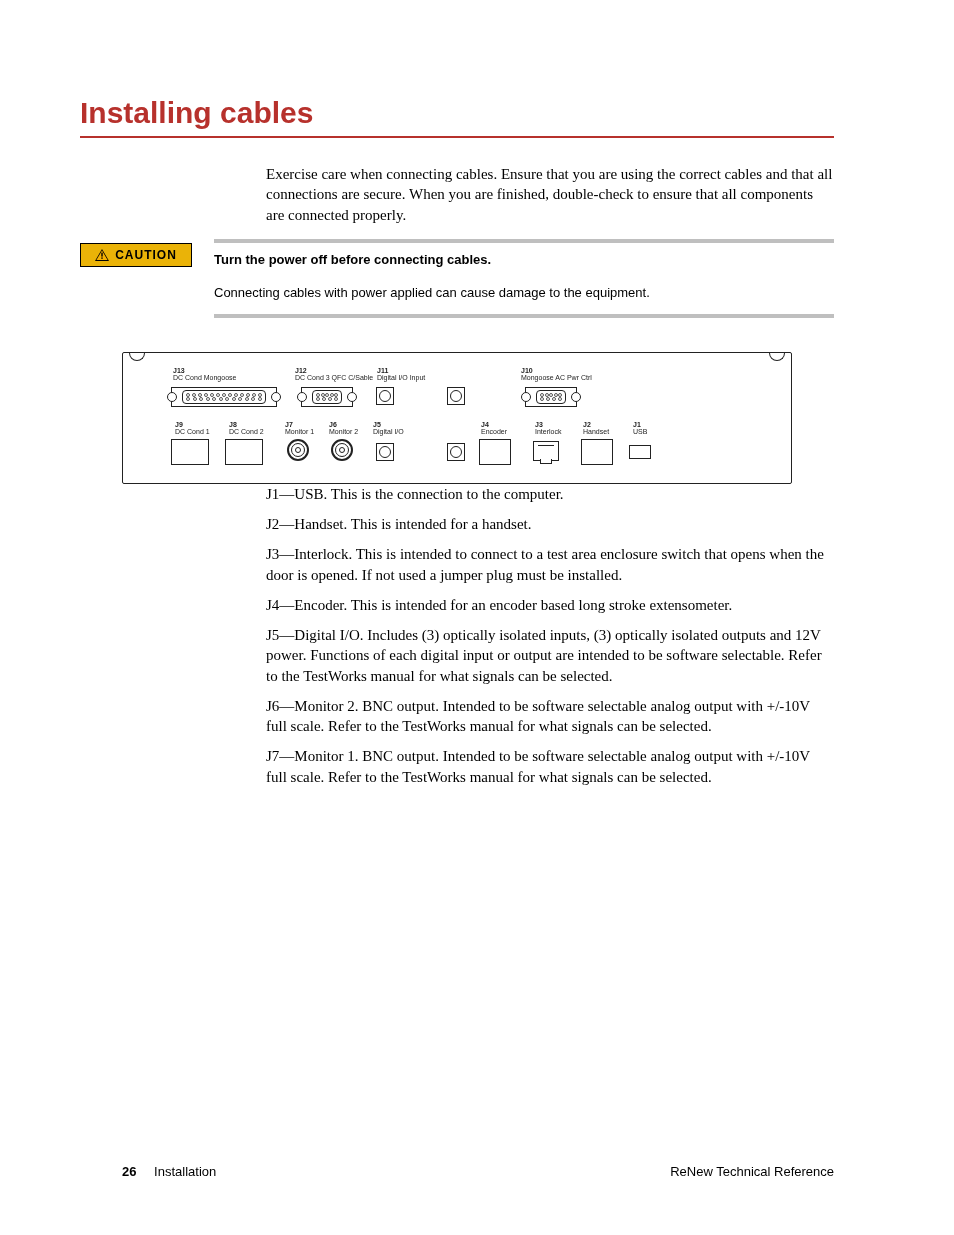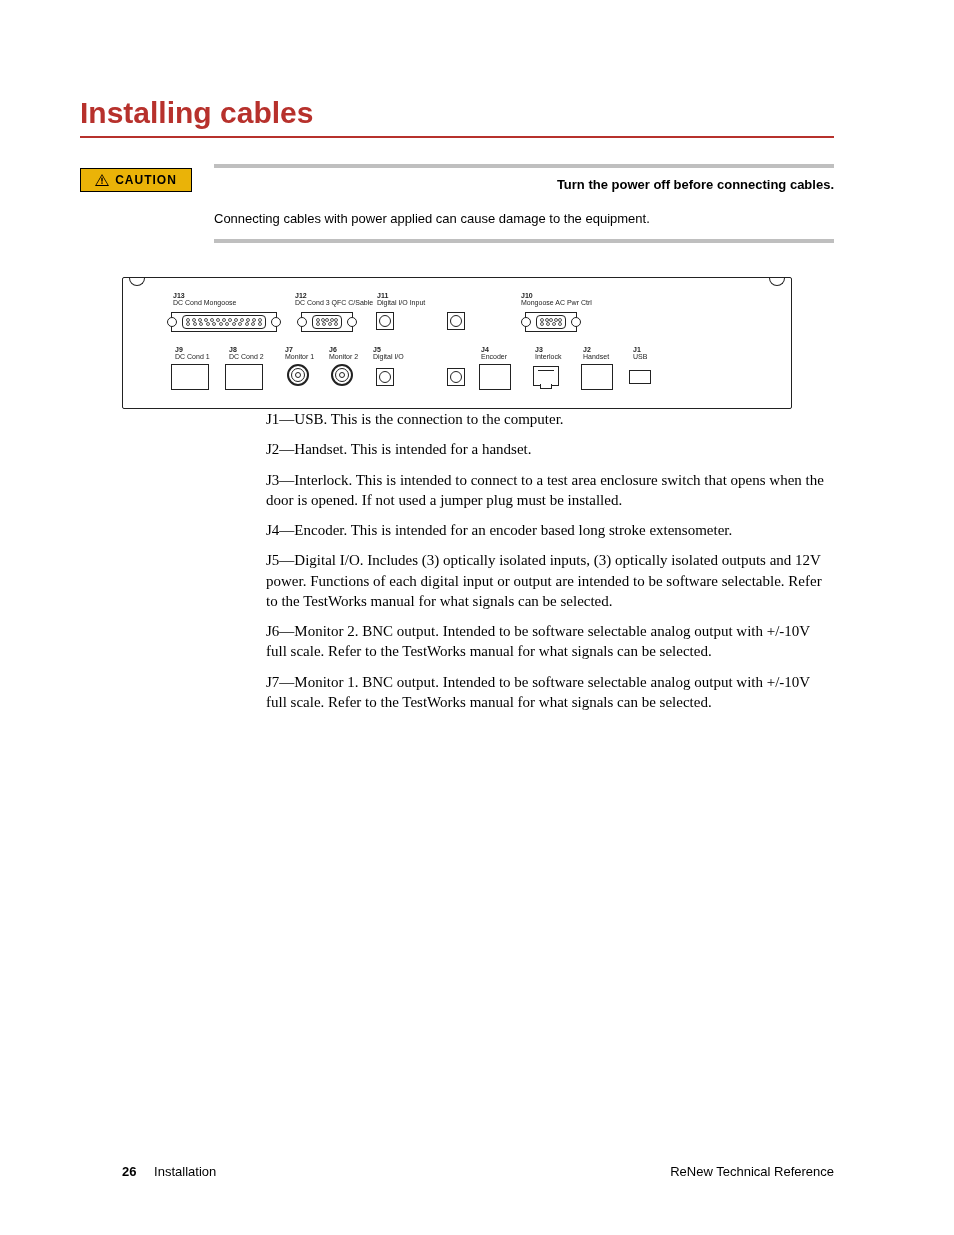--- a/index.html
+++ b/index.html
@@ -64,21 +64,21 @@
     flex: 1 1 auto;
     font-family: Arial, Helvetica, sans-serif;
     font-size: 13px;
   }
   .caution-body .bar {
     height: 4px;
     background: #bfbfbf;
     margin-bottom: 8px;
   }
   .caution-body .bar.bottom { margin: 12px 0 0 0; }
-  .caution-body .bold { font-weight: 700; margin: 0 0 16px 0; text-align: right; }
+  .caution-body .bold { font-weight: 700; margin: 0 0 16px 0; }
   .caution-body p { margin: 12px 0 0 0; line-height: 1.35; }
 
   
   .diagram {
     margin: 34px 42px 0 42px;
     border: 1px solid #222;
     height: 130px;
     position: relative;
     font-family: Arial, Helvetica, sans-serif;
     font-size: 7px;
@@ -174,20 +174,23 @@
   .footer .left .pn { font-weight:700; margin-right: 14px; }
 </style>
 </head>
 <body>
 
 <div class="page">
 
   <h1 class="page-title">Installing cables</h1>
   <hr class="title-rule">
 
+  <div class="intro">
+    <p>Exercise care when connecting cables. Ensure that you are using the correct cables and that all connections are secure. When you are finished, double-check to ensure that all components are connected properly.</p>
+  </div>
 
   <div class="caution-block">
     <div class="caution-badge">
       <svg width="14" height="12" viewBox="0 0 14 12">
         <polygon points="7,0 14,12 0,12" fill="#000"></polygon>
         <polygon points="7,1.6 12.6,11 1.4,11" fill="#f6b100"></polygon>
         <rect x="6.3" y="3.6" width="1.4" height="4" fill="#000"></rect>
         <rect x="6.3" y="8.4" width="1.4" height="1.4" fill="#000"></rect>
       </svg>
       <span>CAUTION</span>

